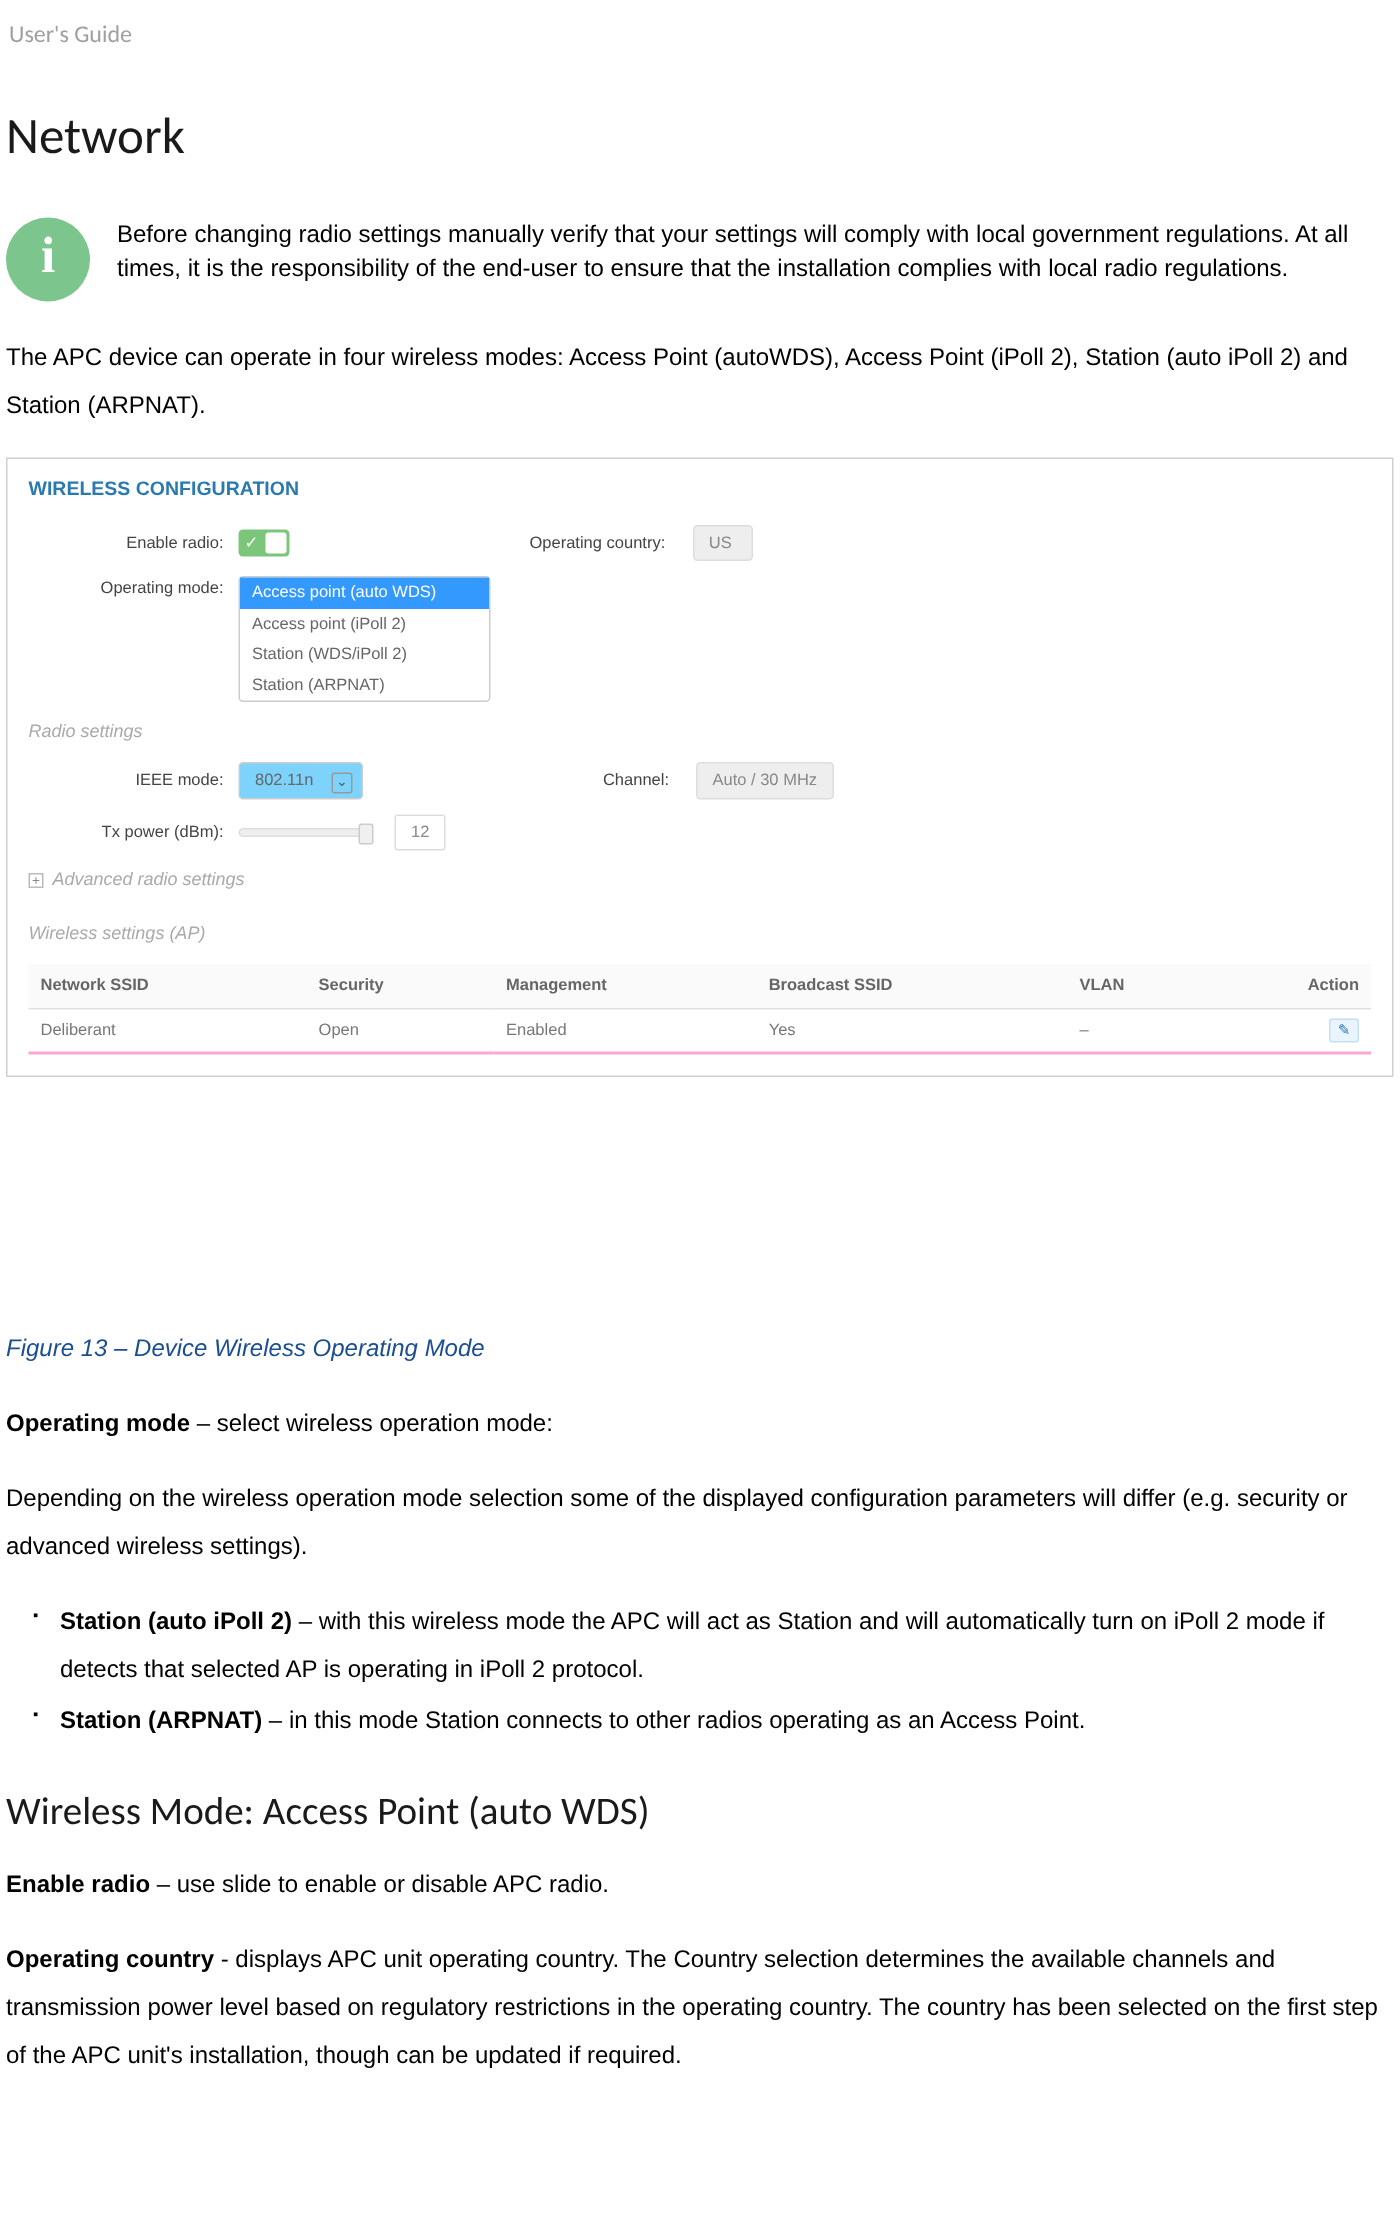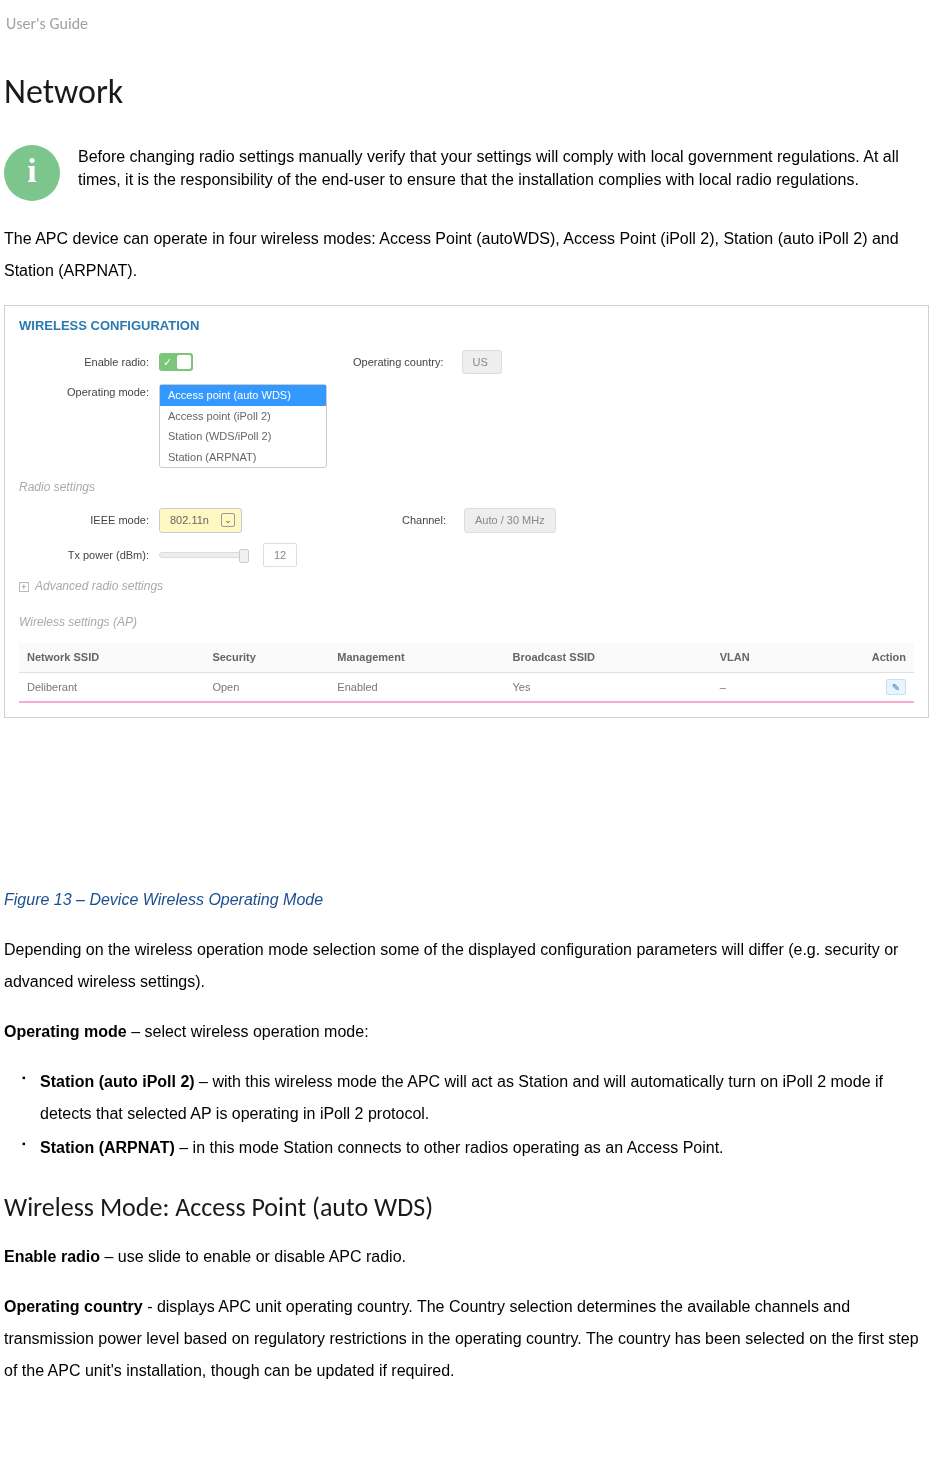--- a/index.html
+++ b/index.html
@@ -145,24 +145,24 @@
     color:#fff;
   }
   .section-sub {
     color:#aaa;
     font-style:italic;
     font-size:12px;
     margin:8px 0 12px 0;
   }
   .dropdown {
     display:inline-flex;
-    align-items:center;
+    align-items:flex-end;
     border:1px solid #ccc;
     border-radius:3px;
-    background:#fef9c3;
+    background:#7dd3fc;
     padding:3px 6px 3px 10px;
     font-size:11px;
     color:#666;
     min-width:70px;
     justify-content:space-between;
   }
   .dropdown .chev {
     border:1px solid #999;
     border-radius:2px;
     width:14px; height:14px;
@@ -378,25 +378,25 @@
           </td>
         </tr>
       </tbody>
     </table>
   </div>
 
   <div class="figure-spacer"></div>
 
   <p class="figure-caption">Figure 13 – Device Wireless Operating Mode</p>
 
-  <p class="body-para">Depending on the wireless operation mode selection some of the displayed configuration parameters will differ (e.g. security or advanced wireless settings).</p>
-
   <p class="body-para">
     <b>Operating mode</b><span> – select wireless operation mode:</span>
   </p>
+
+  <p class="body-para">Depending on the wireless operation mode selection some of the displayed configuration parameters will differ (e.g. security or advanced wireless settings).</p>
 
   <ul class="bullets">
     <li>
       <b>Station (auto iPoll 2)</b><span> – with this wireless mode the APC will act as Station and will automatically turn on iPoll 2 mode if detects that selected AP is operating in iPoll 2 protocol.</span>
     </li>
     <li>
       <b>Station (ARPNAT)</b><span> – in this mode Station connects to other radios operating as an Access Point.</span>
     </li>
   </ul>
 

